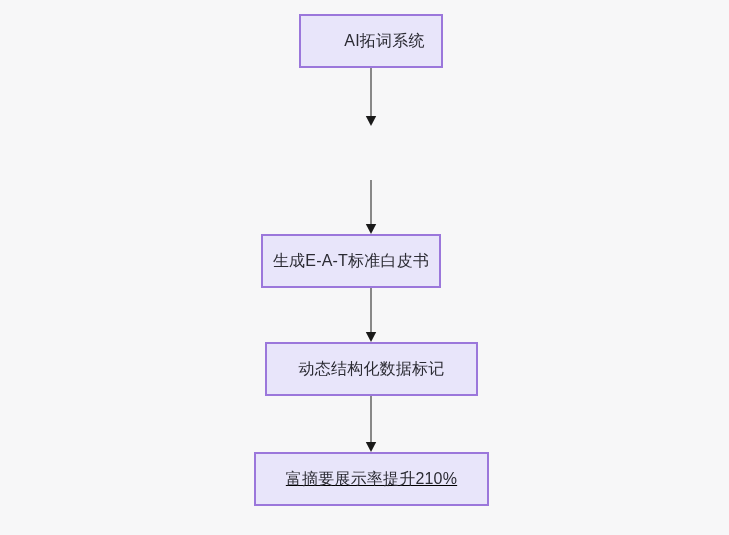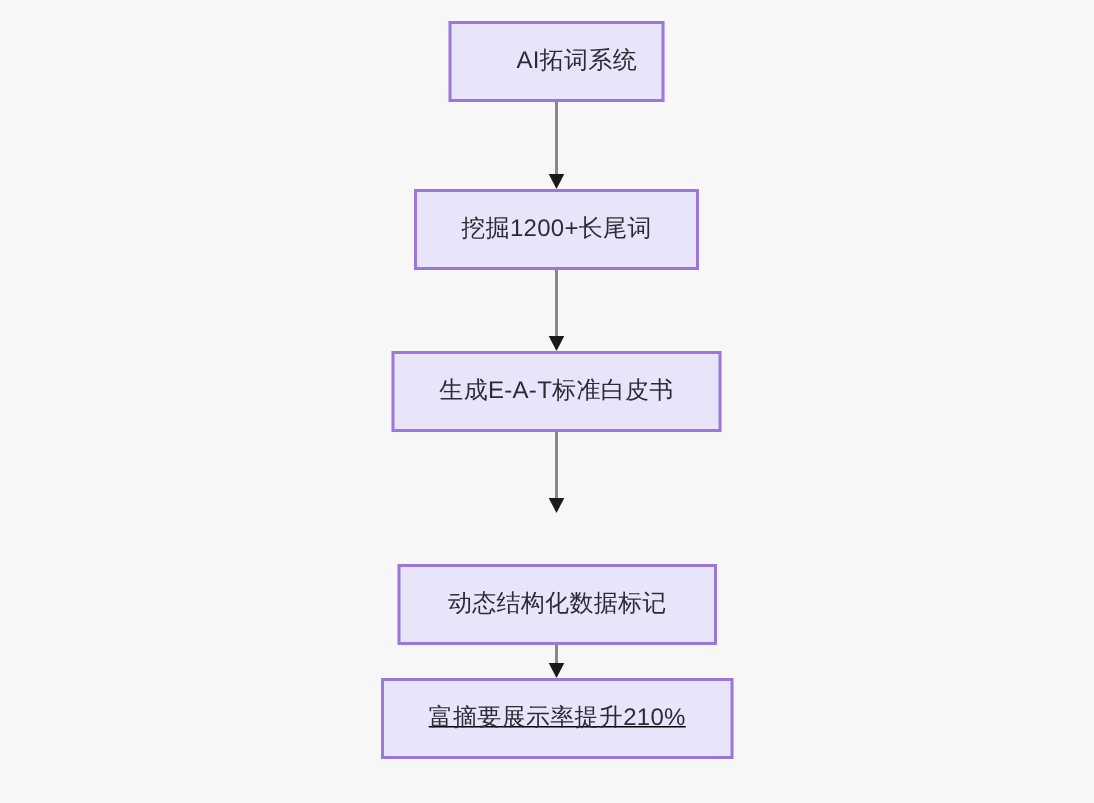--- a/index.html
+++ b/index.html
@@ -75,29 +75,26 @@
     <svg width="14" height="56" viewBox="0 0 14 56" xmlns="http://www.w3.org/2000/svg">
       <line x1="7" y1="0" x2="7" y2="48" stroke="#888888" stroke-width="2"></line>
       <polygon points="7,56 1.8,46 12.2,46" fill="#1a1a1a"></polygon>
     </svg>
   </div>
 
   <div class="node-box" style="left:299px; top:14px; width:144px;padding-left:27px;">
     <span class="node-label">AI拓词系统</span>
   </div>
 
-  <div class="node-box" style="left:276px; top:126px; width:190px;">
-    <span class="node-label">挖掘1200+长尾词</span>
-  </div>
 
-  <div class="node-box" style="left:261px; top:234px; width:220px;">
+  <div class="node-box" style="left:261px; top:234px; width:180px;">
     <span class="node-label">生成E-A-T标准白皮书</span>
   </div>
 
-  <div class="node-box" style="left:265px; top:342px; width:213px;margin-top:34px;">
+  <div class="node-box" style="left:265px; top:342px; width:213px;">
     <span class="node-label">动态结构化数据标记</span>
   </div>
 
   <div class="node-box" style="left:254px; top:452px; width:235px;text-decoration:underline;">
     <span class="node-label">富摘要展示率提升210%</span>
   </div>
 
 </div>
 
 </body></html>

